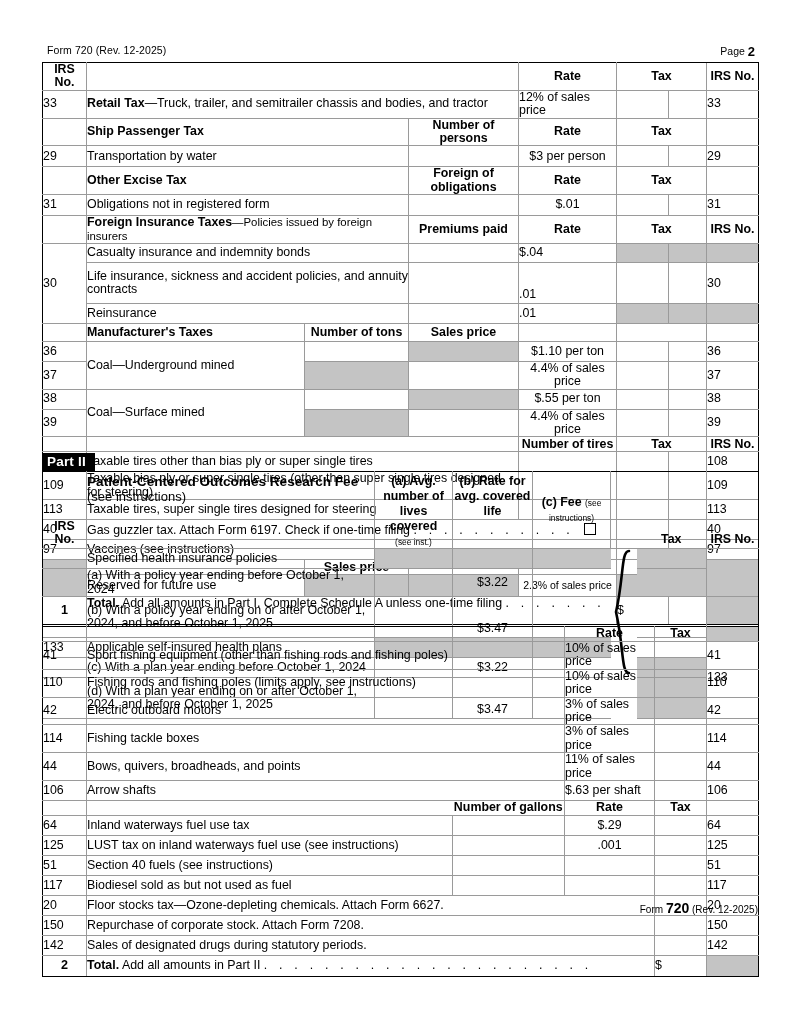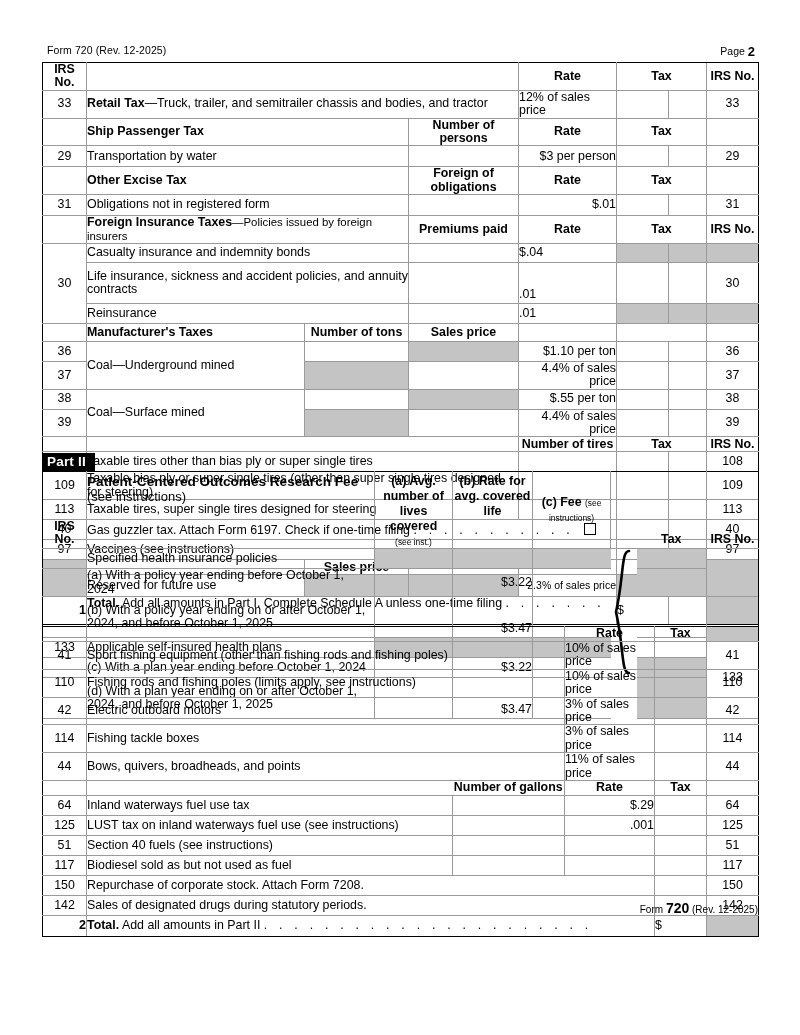--- a/index.html
+++ b/index.html
@@ -22,27 +22,27 @@
   .tbl td{
     border:0.8px solid #9a9a9a;
     padding:0;
     font-size:12.4px;
     vertical-align:middle;
     line-height:1.08;
     overflow:hidden;
   }
   .hdr{font-size:9.2px;font-weight:bold;text-align:center;letter-spacing:0;}
   .hdr-sm{font-size:8.4px;font-weight:normal;}
-  .ctr{text-align:right;}
+  .ctr{text-align:center;}
   .rgt{text-align:left;padding-right:3px;}
   .lft{padding-left:5px;}
   .lft2{padding-left:12px;}
   .shade{background:#c4c4c4;}
   .bold{font-weight:bold;}
-  .irs{text-align:center;font-size:12.4px;}
+  .irs{font-size:12.4px;}
   .tbold{border-top:1.9px solid #000 !important;}
   .bbold{border-bottom:1.9px solid #000 !important;}
   .lbold{border-left:1.9px solid #000 !important;}
   .rbold{border-right:1.9px solid #000 !important;}
   .nol{border-left:0 !important;}
   .nor{border-right:0 !important;}
   .not{border-top:0 !important;}
   .nobt{border-bottom:0 !important;}
 
   
@@ -486,20 +486,27 @@
       <td></td>
       <td class="irs rbold">114</td>
     </tr>
     <tr>
       <td class="irs lbold" style="height:19px">44</td>
       <td class="lft" colspan="2">Bows, quivers, broadheads, and points</td>
       <td class="lft tiny">11% of sales price</td>
       <td></td>
       <td class="irs rbold">44</td>
     </tr>
+    <tr>
+      <td class="irs lbold" style="height:19px">106</td>
+      <td class="lft" colspan="2">Arrow shafts</td>
+      <td class="rgt tiny">$.63 per shaft</td>
+      <td></td>
+      <td class="irs rbold">106</td>
+    </tr>
 
     <tr>
       <td class="lbold tbold" style="height:14px"></td>
       <td class="tbold nor"></td>
       <td class="hdr tbold nol">Number of gallons</td>
       <td class="hdr tbold">Rate</td>
       <td class="hdr tbold">Tax</td>
       <td class="tbold rbold"></td>
     </tr>
 
@@ -529,20 +536,26 @@
     </tr>
     <tr>
       <td class="irs lbold" style="height:19px">117</td>
       <td class="lft">Biodiesel sold as but not used as fuel</td>
       <td></td>
       <td></td>
       <td></td>
       <td class="irs rbold">117</td>
     </tr>
 
+    <tr>
+      <td class="irs lbold" style="height:19px">20</td>
+      <td class="lft" colspan="3">Floor stocks tax—Ozone-depleting chemicals. Attach Form 6627.</td>
+      <td></td>
+      <td class="irs rbold">20</td>
+    </tr>
     <tr>
       <td class="irs lbold" style="height:19px">150</td>
       <td class="lft" colspan="3">Repurchase of corporate stock. Attach Form 7208.</td>
       <td></td>
       <td class="irs rbold">150</td>
     </tr>
     <tr>
       <td class="irs lbold" style="height:19px">142</td>
       <td class="lft" colspan="3">Sales of designated drugs during statutory periods.</td>
       <td></td>

